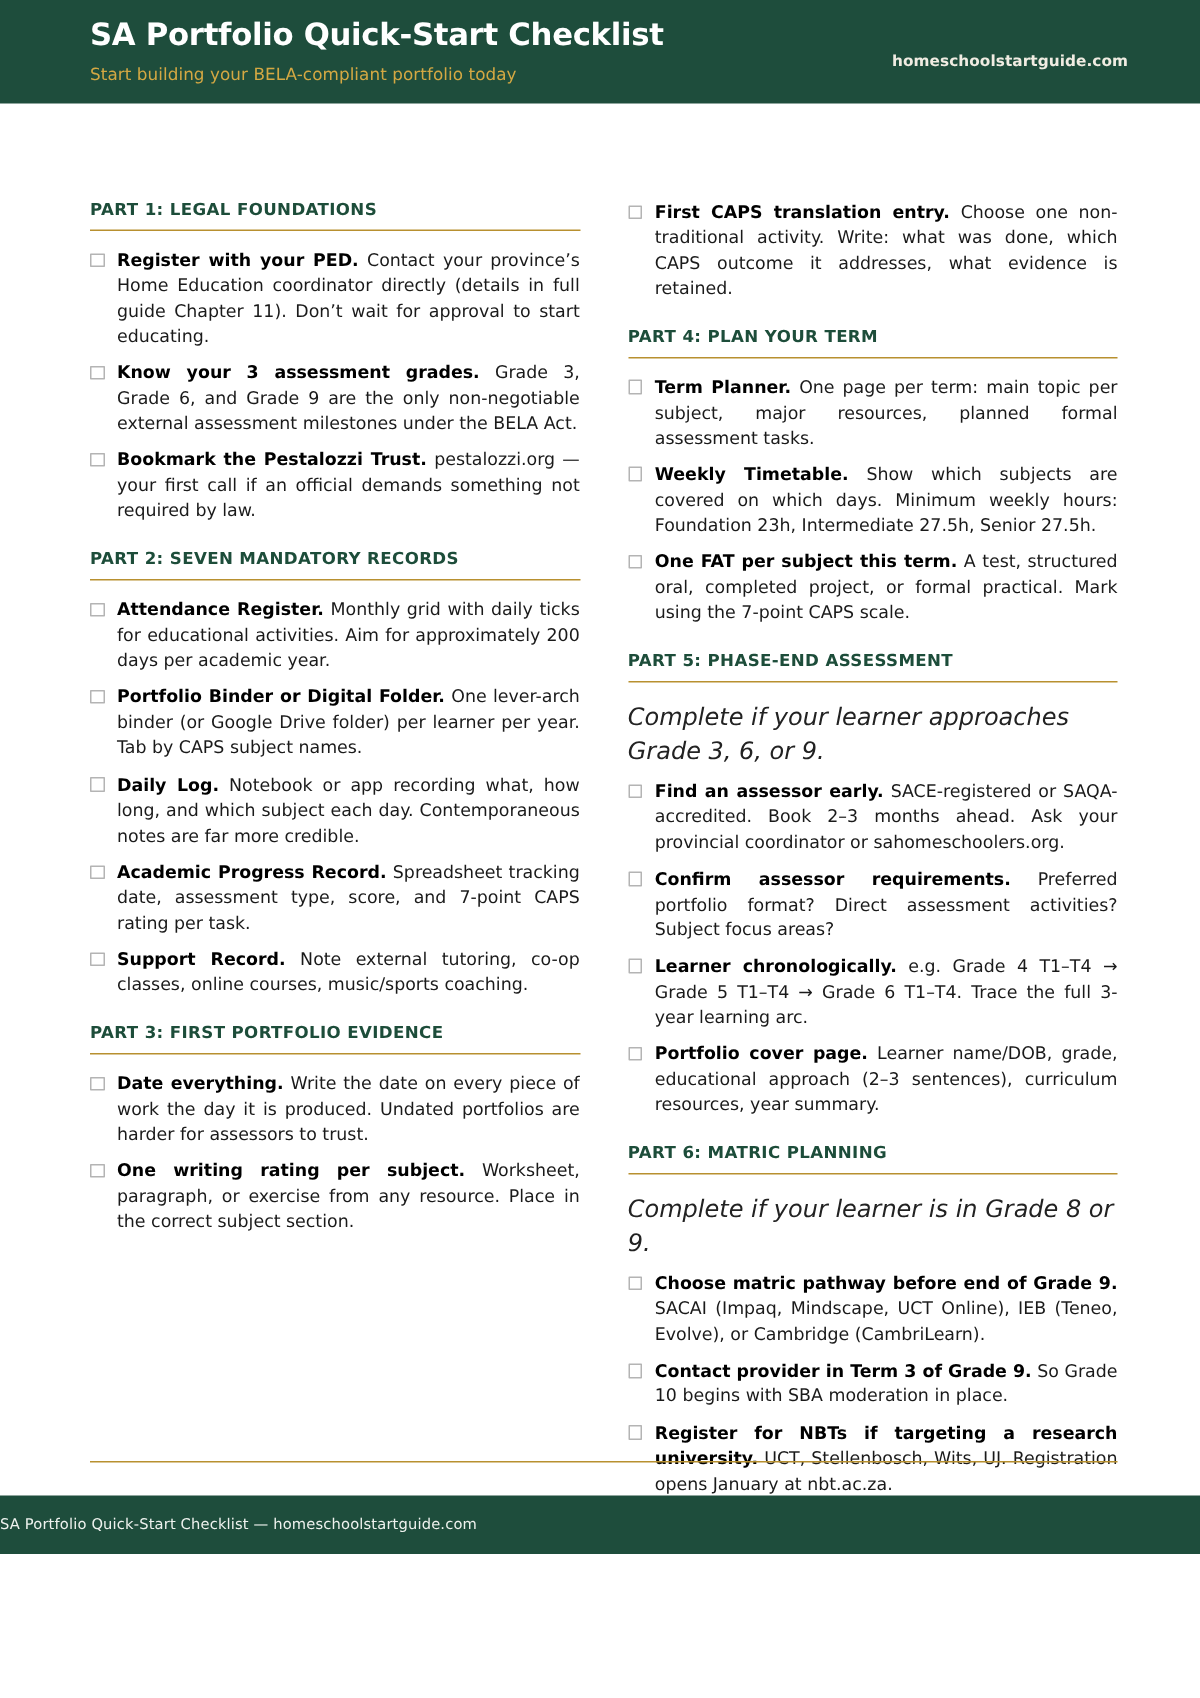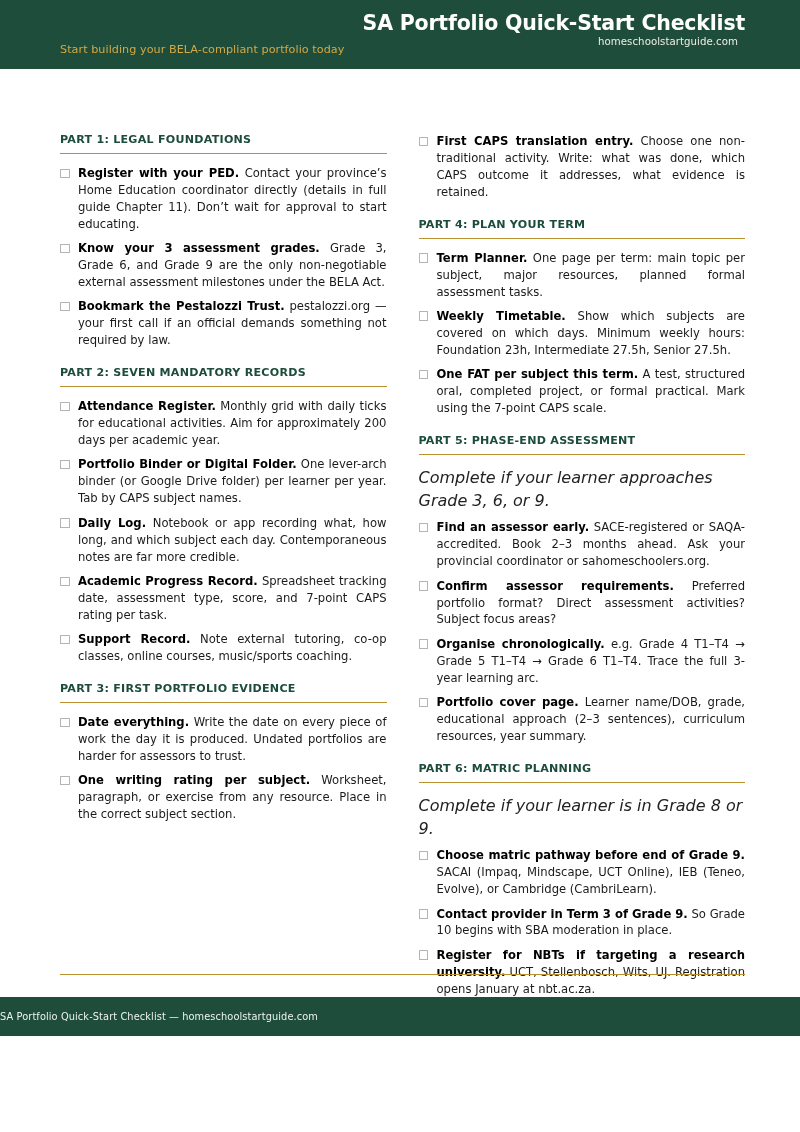--- a/index.html
+++ b/index.html
@@ -21,35 +21,35 @@
     padding: 8px 55px 0 60px;
     position: relative;
   }
   .header-title {
     font-size: 20.5px;
     font-weight: 700;
     color: #ffffff;
     letter-spacing: -0.2px;
     line-height: 1.25;
     margin: 3px 0 0 0;
-    text-align: right;
   }
   .header-sub {
     font-size: 11.2px;
     color: #d4a843;
     margin-top: 6px;
     letter-spacing: 0.05px;
   }
   .header-site {
     position: absolute;
-    right: 62px;
+    right: 48px;
     top: 36px;
     font-size: 10.2px;
     color: #f0ece2;
     letter-spacing: 0.05px;
+    font-weight: bold;
   }
 
   
   .page {
     padding: 0 55px 0 60px;
     position: relative;
     height: 928px;
   }
   .columns {
     display: flex;
@@ -231,21 +231,21 @@
           <div class="item">
             <span class="checkbox"></span>
             <div class="item-text"><b>Find an assessor early.</b> <span>SACE-registered or SAQA-accredited.  Book 2–3 months ahead.  Ask your provincial coordinator or sahomeschoolers.org.</span></div>
           </div>
           <div class="item">
             <span class="checkbox"></span>
             <div class="item-text"><b>Confirm assessor requirements.</b> <span>Preferred portfolio format?  Direct assessment activities? Subject focus areas?</span></div>
           </div>
           <div class="item">
             <span class="checkbox"></span>
-            <div class="item-text"><b>Organise chronologically.</b> <span>e.g. Grade 4 T1–T4 → Grade 5 T1–T4 → Grade 6 T1–T4.  Trace the full 3-year learning arc.</span></div>
+            <div class="item-text"><b>Learner chronologically.</b> <span>e.g. Grade 4 T1–T4 → Grade 5 T1–T4 → Grade 6 T1–T4.  Trace the full 3-year learning arc.</span></div>
           </div>
           <div class="item">
             <span class="checkbox"></span>
             <div class="item-text"><b>Portfolio cover page.</b> <span>Learner name/DOB, grade, educational approach (2–3 sentences), curriculum resources, year summary.</span></div>
           </div>
         </div>
         <div class="part-block">
           <div class="part-head">PART 6: MATRIC PLANNING</div>
           <hr class="part-rule">
           <p class="note">Complete if your learner is in Grade 8 or 9.</p>

